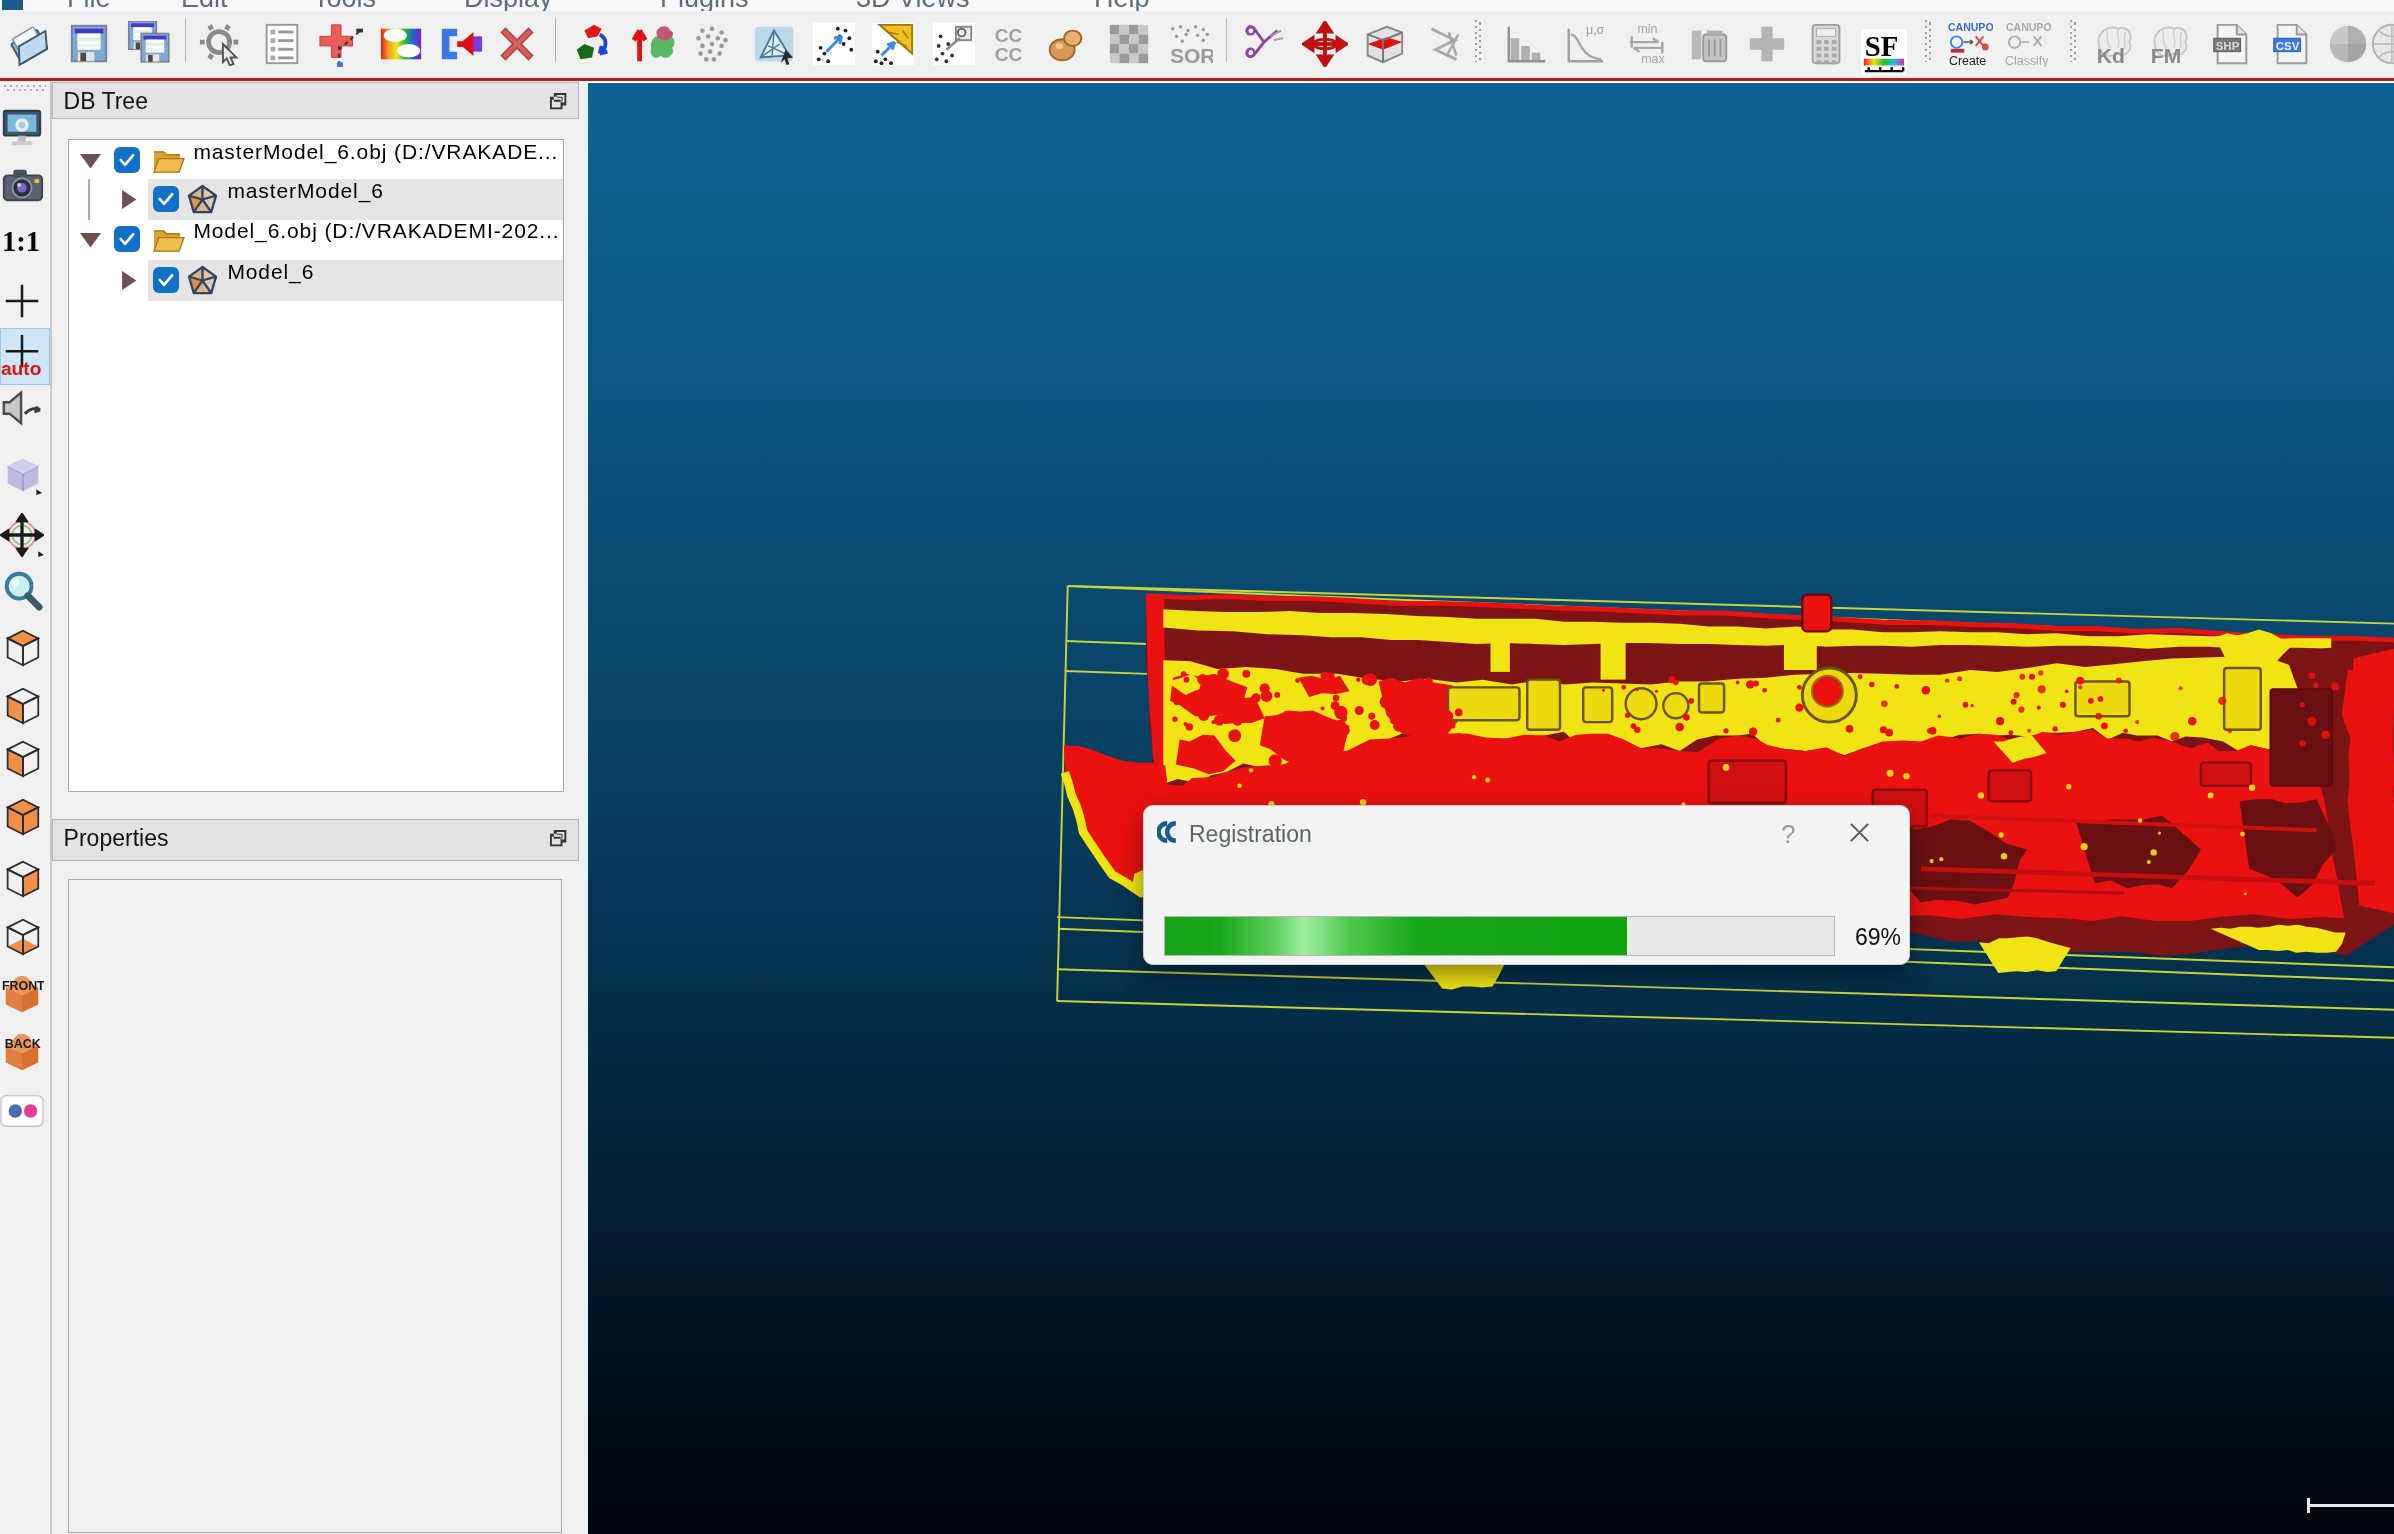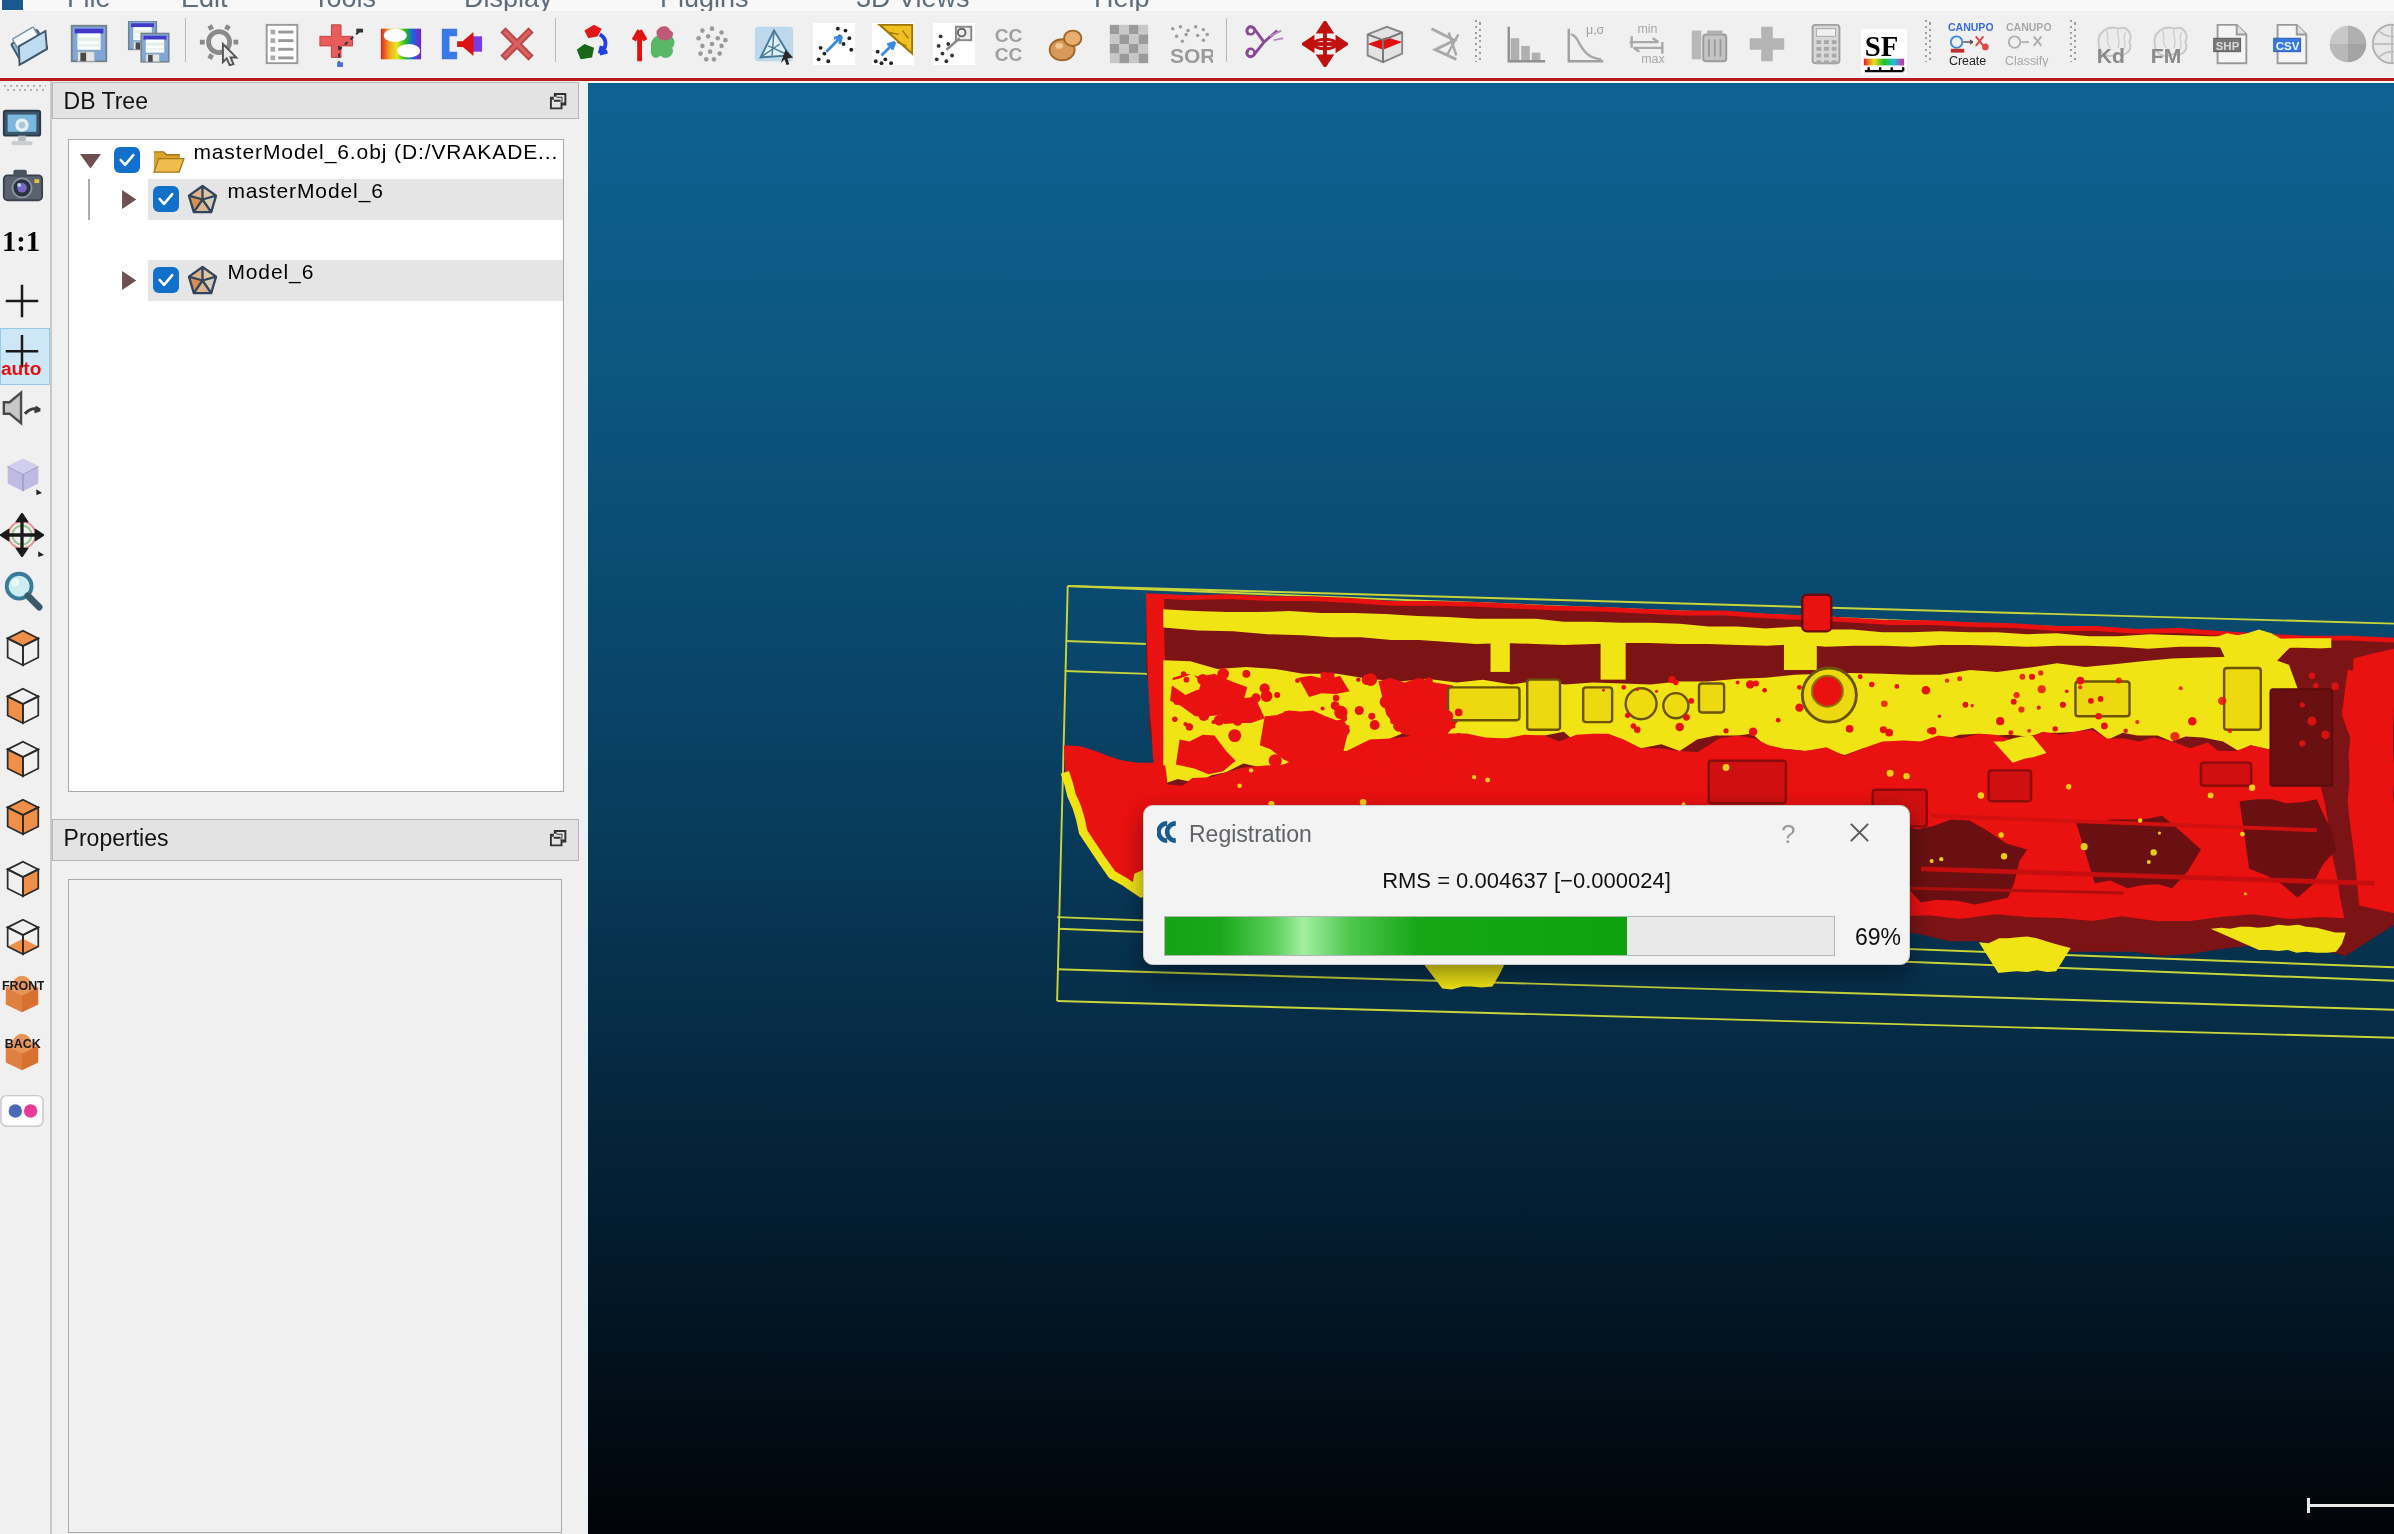--- a/index.html
+++ b/index.html
@@ -601,20 +601,37 @@
           <polygon points="16,2 30,12 16,16" fill="#e2c5a4"></polygon>
             <polygon points="30,12 25,29 16,16" fill="#d8cdbd"></polygon>
             <polygon points="25,29 7,29 16,16" fill="#dcb48e"></polygon>
             <polygon points="7,29 2,12 16,16" fill="#d98f4e"></polygon>
             <polygon points="2,12 16,2 16,16" fill="#e0b288"></polygon>
           <path d="M16 2 L30 12 L25 29 L7 29 L2 12 Z M16 2 L16 16 L30 12 M16 16 L25 29 M16 16 L7 29 M16 16 L2 12" fill="none" stroke="#32445e" stroke-width="2.4" stroke-linejoin="round"></path>
         </svg>
         <div class="tlabel" style="left:79px;">masterModel_6</div>
       </div>
 
+      <div class="trow" style="top:79px;">
+        <svg class="abs" style="left:9.7px;top:12.6px;" width="23" height="16.4" viewBox="0 0 24 17">
+            <path d="M1 1 L23 1 L12 16 Z" fill="#6e5050"></path>
+          </svg>
+        <div class="chk" style="left:45px;">
+            <svg width="26" height="26" viewBox="0 0 27 27">
+              <path d="M7 13.5 L11.5 18.5 L20 8.5" fill="none" stroke="#fff" stroke-width="2.7" stroke-linecap="round" stroke-linejoin="round"></path>
+            </svg>
+          </div>
+        <svg class="abs" style="left:81px;top:5.8px;" width="35" height="30" viewBox="0 0 36 31">
+          <path d="M4 6 L14 6 L17 9 L30 9 L30 27 L4 27 Z" fill="#d9a32e"></path>
+          <path d="M4 27 L9 13 L35 13 L30 27 Z" fill="#eebd4e"></path>
+          <path d="M4 27 L9 13 L35 13 L30 27 Z" fill="none" stroke="#a87818" stroke-width="1.4"></path>
+          <path d="M4 6 L14 6 L17 9 L30 9 L30 12" fill="none" stroke="#a87818" stroke-width="1.4"></path>
+        </svg>
+        <div class="tlabel" style="left:124px;">Model_6.obj (D:/VRAKADEMI-202...</div>
+      </div>
 
       <div class="trow hl" style="top:120px;left:79px;width:415px;text-align:center;">
         <svg class="abs" style="left:-27px;top:9.7px;" width="16.4" height="21" viewBox="0 0 17 22">
             <path d="M1 1 L16 11 L1 21 Z" fill="#6e5050"></path>
           </svg>
         <div class="chk" style="left:4.8px;">
             <svg width="26" height="26" viewBox="0 0 27 27">
               <path d="M7 13.5 L11.5 18.5 L20 8.5" fill="none" stroke="#fff" stroke-width="2.7" stroke-linecap="round" stroke-linejoin="round"></path>
             </svg>
           </div>
@@ -917,21 +934,20 @@
     <div id="dialog" class="abs">
       <div id="dlg-title">Registration</div>
       <svg style="position:absolute;left:12.6px;top:15.4px;" width="29" height="22" viewBox="0 0 30 23">
         <path d="M10.5 2.5 A9 9 0 1 0 10.5 20.5" fill="none" stroke="#1b5c90" stroke-width="4.8"></path>
         <path d="M19.5 2.5 A9 9 0 1 0 19.5 20.5" fill="none" stroke="#1b5c90" stroke-width="4.8"></path>
       </svg>
       <div id="dlg-help">?</div>
       <svg style="position:absolute;left:704px;top:14.5px;" width="23" height="23" viewBox="0 0 24 24">
           <path d="M3 3 L21 21 M21 3 L3 21" stroke="#5a5a5a" stroke-width="2.2"></path>
         </svg>
-      <div id="dlg-rms">RMS = 0.004637 [−0.000024]</div>
       <div id="pbar">
           <div id="pfill"></div>
         </div>
       <div id="dlg-pct">69%</div>
     </div>
   </div>
 
 </div>
 
 

